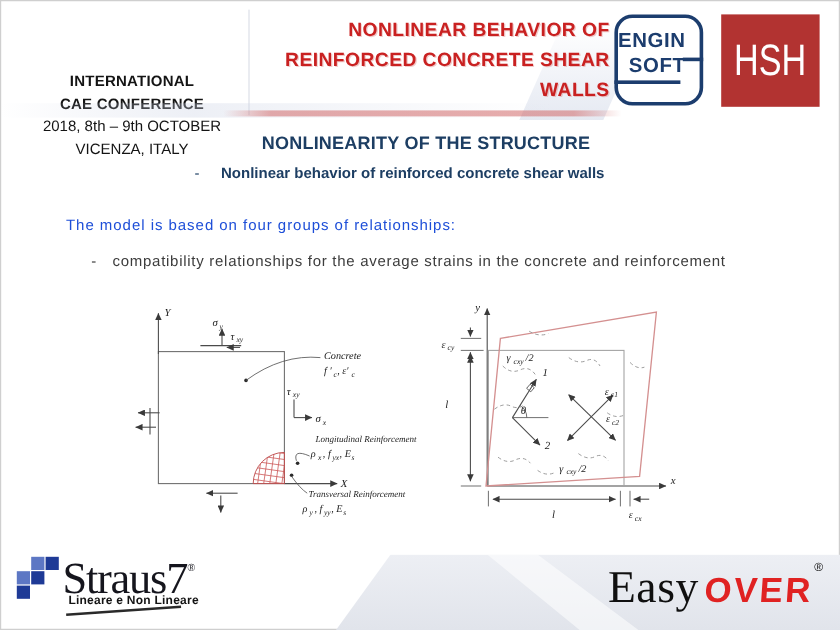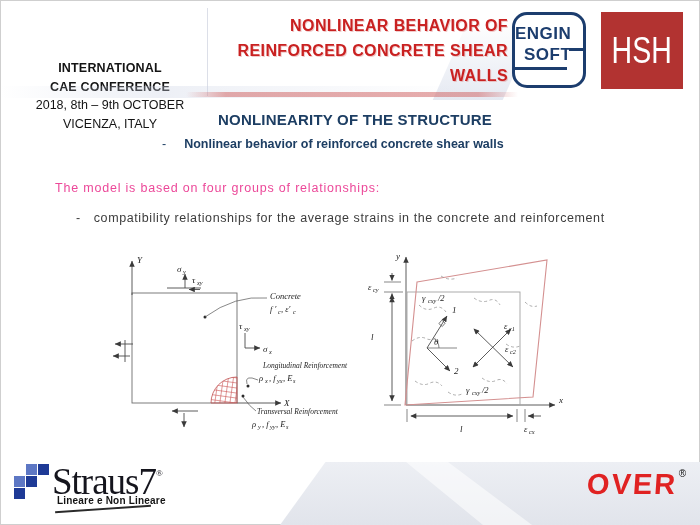--- a/index.html
+++ b/index.html
@@ -32,21 +32,21 @@
   .hsh{position:absolute;left:601px;top:12px;width:82px;height:77px;background:#b23331;
        display:flex;align-items:center;justify-content:center;color:#fff;font-weight:400;
        font-size:31px;letter-spacing:0;transform-origin:center;}
   .hsh span{transform:scaleY(1.18) scaleX(.92);}
   
   .sec-h{position:absolute;left:200px;top:111px;width:310px;text-align:center;
          color:#1d3e63;font-weight:700;font-size:15px;letter-spacing:.2px;}
   .sec-b{position:absolute;left:162px;top:137px;color:#1d3e63;font-weight:700;font-size:12.5px;display:flex;}
   .sec-b .dash{margin-right:18px;font-weight:400;}
   
-  .b1{position:absolute;left:55px;top:181px;font-size:12.5px;color:#ec4899;letter-spacing:.8px;}
+  .b1{position:absolute;left:55px;top:181px;font-size:12.5px;color:#1d4ed8;letter-spacing:.8px;}
   .b2{position:absolute;left:76px;top:211px;font-size:12.5px;color:#3c3c3c;letter-spacing:.6px;display:flex;}
   .b2 .dash{margin-right:13px;}
   
   .diag{position:absolute;left:85px;top:245px;}
   .diag line,.diag path.ld,.diag rect.sq{stroke:#4a4a4a;stroke-width:.9;fill:none;}
   .diag rect.sq{stroke:#6e6e6e;}
   .diag rect.gsq{stroke:#a3a3a3;stroke-width:.9;fill:none;}
   .diag polygon.rq{stroke:#d49090;stroke-width:1.1;fill:none;}
   .diag .dt{font-family:"Liberation Serif",serif;font-style:italic;font-size:9px;fill:#1b1b1b;}
   .diag .dm{font-family:"Liberation Serif",serif;font-style:italic;font-size:8.5px;fill:#1b1b1b;}
@@ -260,17 +260,18 @@
     <div class="sq" style="left:26px;top:14px;background:#5d77c4;"></div>
     <div class="sq" style="left:26px;top:26px;background:#1e3a96;"></div>
     <div class="sq" style="left:14px;top:26px;background:#5d77c4;"></div>
     <div class="sq" style="left:14px;top:38px;background:#1e3a96;"></div>
     <div class="name"><span>Straus7</span><span class="reg">®</span></div>
     <div class="tag">Lineare e Non Lineare</div>
     <div class="uline"></div>
   </div>
 
   <div class="easy">
+    <span class="e">Easy</span>
     <span class="o">OVER</span>
     <span class="reg">®</span>
   </div>
 
 </div>
 
 </body></html>

